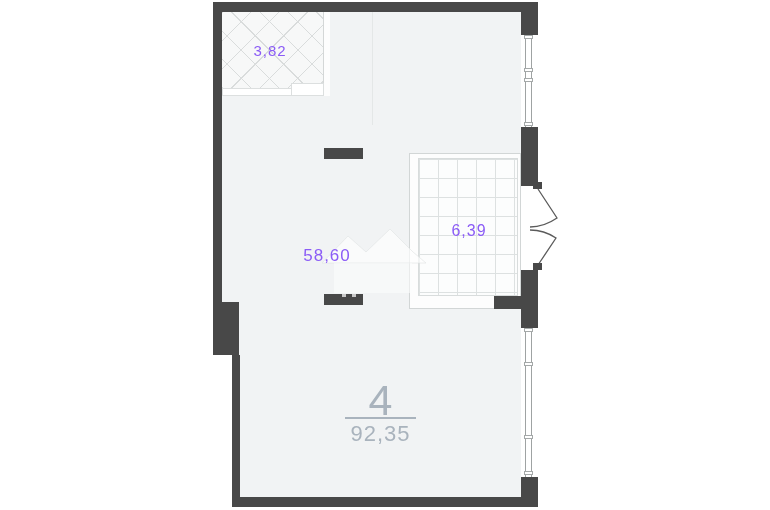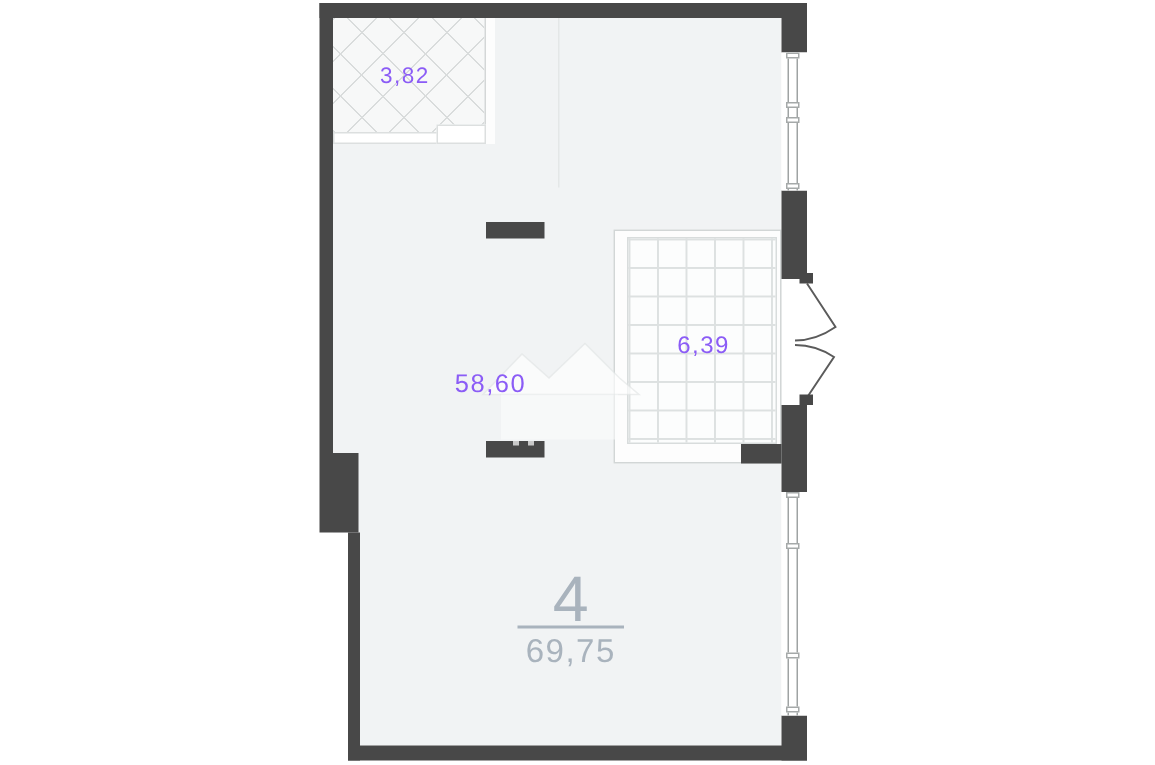--- a/index.html
+++ b/index.html
@@ -104,15 +104,15 @@
   </svg>
   <div class="hinge" style="left:533px;top:182px;"></div>
   <div class="hinge" style="left:533px;top:263px;"></div>
 
   <div class="area-label lbl-balcony" style="left:242px;top:42px;width:56px;">3,82</div>
   <div class="area-label lbl-living" style="left:295px;top:222px;width:64px;margin-top:24px;">58,60</div>
   <div class="area-label lbl-loggia" style="left:443px;top:222px;width:52px;">6,39</div>
 
   <div class="unit-box unit-number" style="left:345px;top:380px;width:71px;">4</div>
   <div class="unit-divider" style="left:345px;top:417px;width:71px;"></div>
-  <div class="unit-box unit-area" style="left:333px;top:421px;width:95px;">69,75</div>
+  <div class="unit-box unit-area" style="left:333px;top:421px;width:95px;">92,35</div>
 
 </div>
 
 </body></html>

